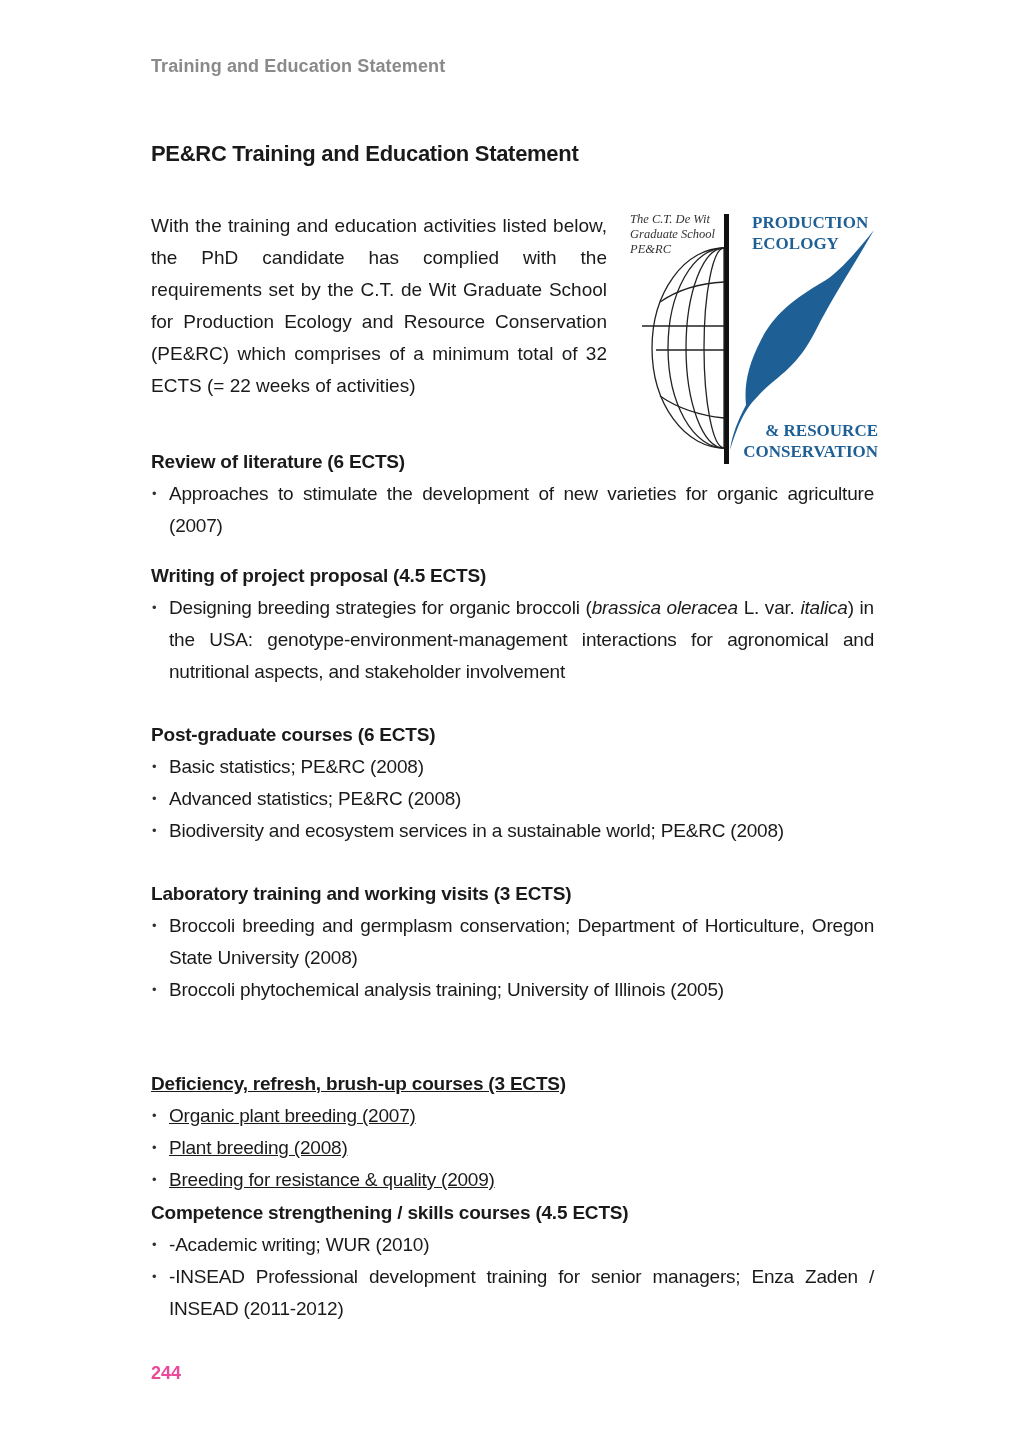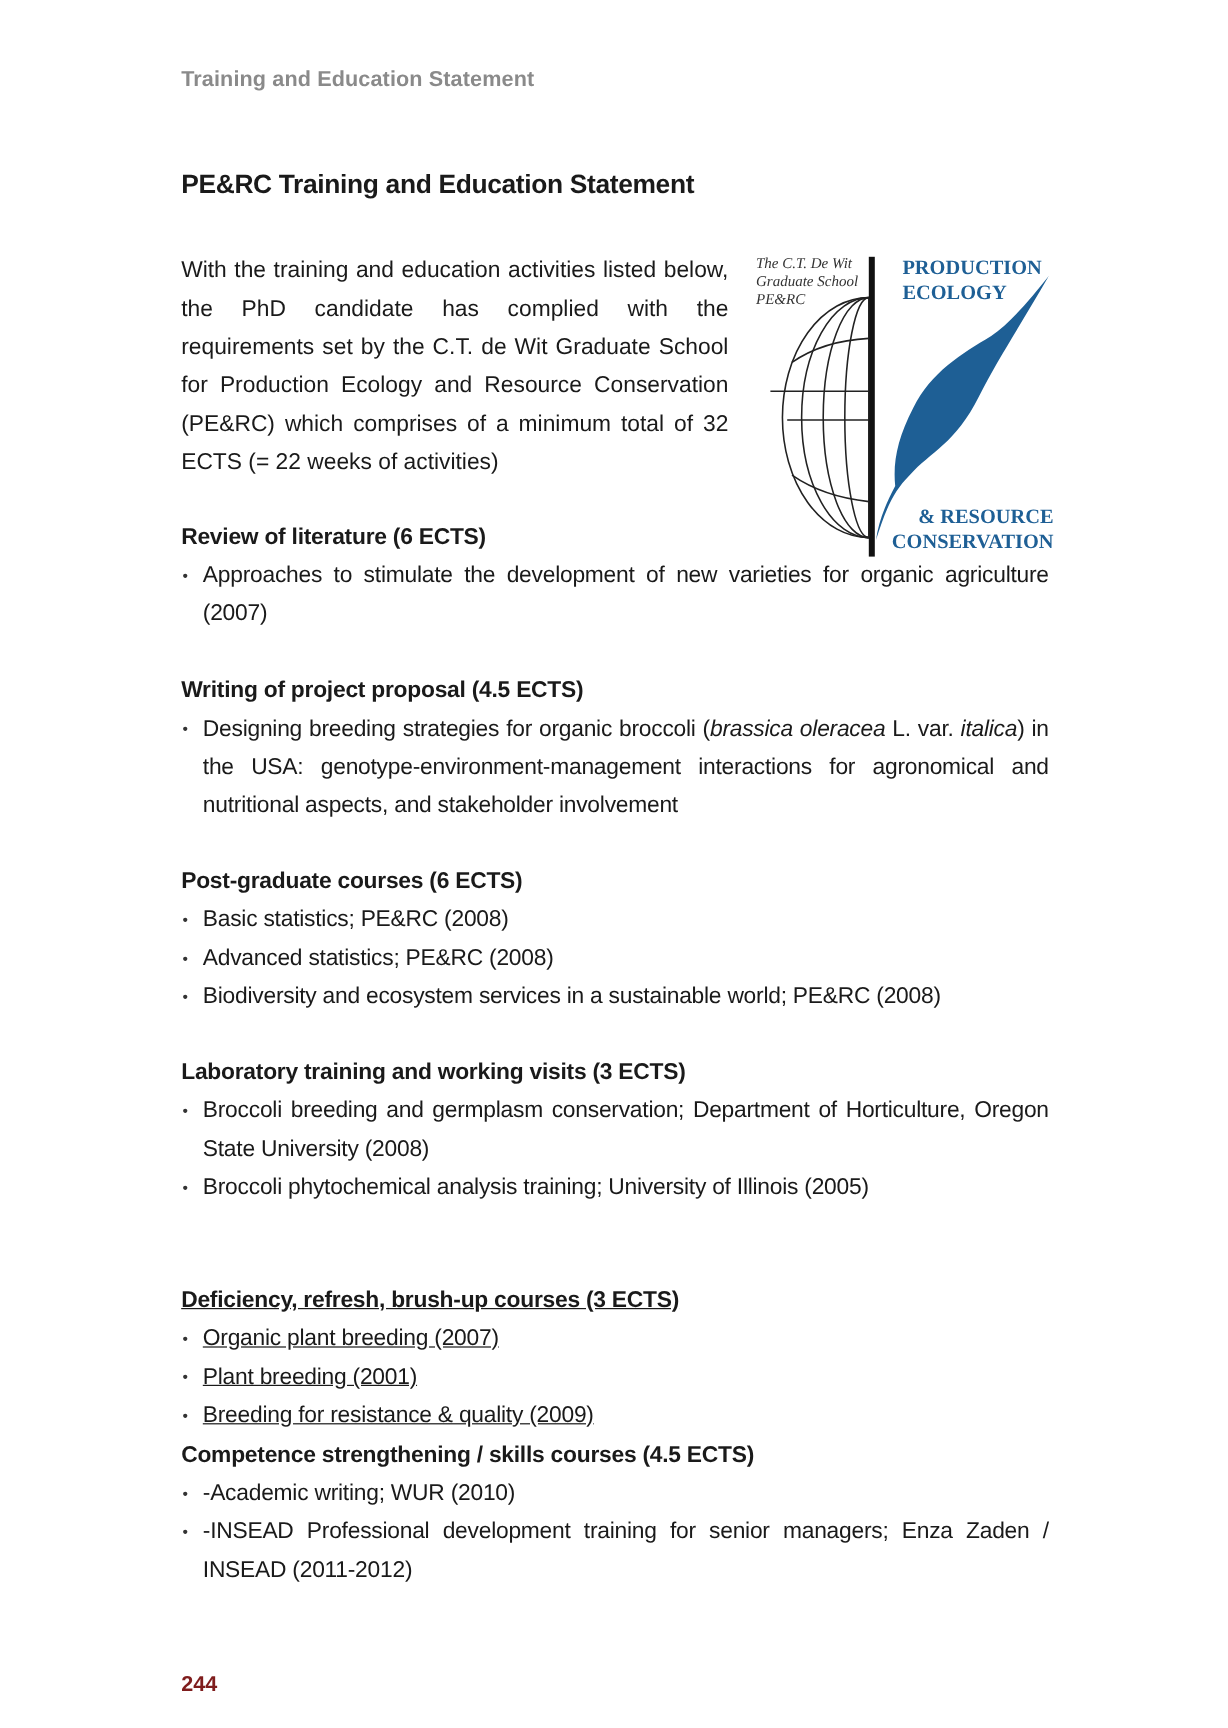--- a/index.html
+++ b/index.html
@@ -20,22 +20,22 @@
                     font-weight: bold; font-size: 17px; line-height: 21px; color: #1e5f95; text-align: right; }
   .logo svg { position: absolute; left: 0; top: 0; }
   .section { position: absolute; left: 151px; width: 723px; }
   .section h2 { font-size: 19px; font-weight: bold; margin: 0; line-height: 32px; color: #1a1a1a;
                 letter-spacing: -0.2px; }
   .section ul { list-style: none; padding: 0; margin: 0; }
   .section li { position: relative; padding-left: 18px; font-size: 19px; line-height: 32px;
                 text-align: justify; letter-spacing: -0.2px; }
   .section li::before { content: "\2022"; position: absolute; left: 1px; top: 0; font-size: 13px;
                         color: #333; }
-  .page-number { position: absolute; left: 151px; top: 1393px; font-size: 18px; font-weight: bold;
-                 color: #7f1d1d; }
+  .page-number { position: absolute; left: 151px; top: 1363px; font-size: 18px; font-weight: bold;
+                 color: #ec4899; }
   i { font-style: italic; }
 </style>
 </head>
 <body>
 
 <div class="running-head">Training and Education Statement</div>
 
 <h1 class="page-title">PE&amp;RC Training and Education Statement</h1>
 
 <p class="intro">With the training and education activities listed below, the PhD candidate has complied with the requirements set by the C.T. de Wit Graduate School for Production Ecology and Resource Conservation (PE&amp;RC) which comprises of a minimum total of 32 ECTS (= 22 weeks of activities)</p>
@@ -70,21 +70,21 @@
   <div class="title-r">
     <div>PRODUCTION</div>
     <div>ECOLOGY</div>
   </div>
   <div class="bottom-r">
     <div>&amp; RESOURCE</div>
     <div>CONSERVATION</div>
   </div>
 </div>
 
-<div class="section" style="top:432px;">
+<div class="section" style="top:446px;">
   <h2>Review of literature (6 ECTS)</h2>
   <ul>
     <li>Approaches to stimulate the development of new varieties for organic agriculture (2007)</li>
   </ul>
 </div>
 
 <div class="section" style="top:560px;">
   <h2>Writing of project proposal (4.5 ECTS)</h2>
   <ul>
     <li><span>Designing breeding strategies for organic broccoli (</span><i>brassica oleracea</i><span> L. var. </span><i>italica</i><span>) in the USA: genotype-environment-management interactions for agronomical and nutritional aspects, and stakeholder involvement</span></li>
@@ -105,21 +105,21 @@
   <ul>
     <li>Broccoli breeding and germplasm conservation; Department of Horticulture, Oregon State University (2008)</li>
     <li>Broccoli phytochemical analysis training; University of Illinois (2005)</li>
   </ul>
 </div>
 
 <div class="section" style="top:1068px;text-decoration:underline;">
   <h2>Deficiency, refresh, brush-up courses (3 ECTS)</h2>
   <ul>
     <li>Organic plant breeding (2007)</li>
-    <li>Plant breeding (2001)</li>
+    <li>Plant breeding (2008)</li>
     <li>Breeding for resistance &amp; quality (2009)</li>
   </ul>
 </div>
 
 <div class="section" style="top:1197px;">
   <h2>Competence strengthening / skills courses (4.5 ECTS)</h2>
   <ul>
     <li>-Academic writing; WUR (2010)</li>
     <li>-INSEAD Professional development training for senior managers; Enza Zaden / INSEAD (2011-2012)</li>
   </ul>

